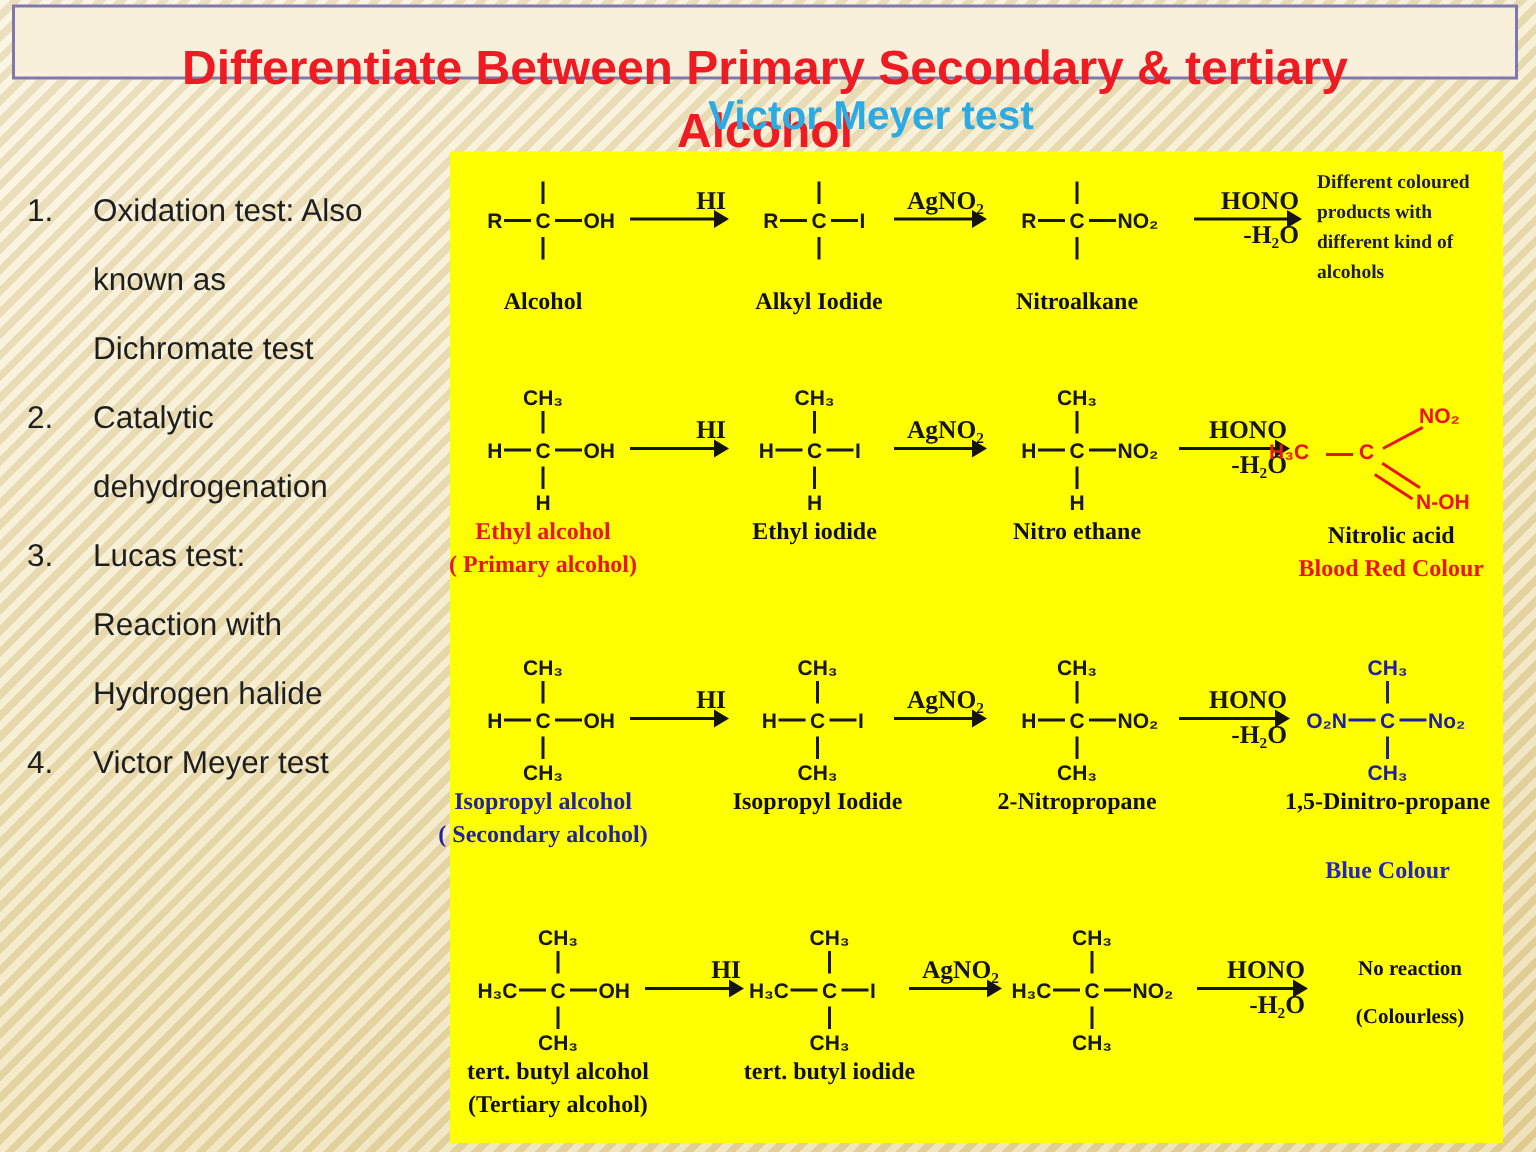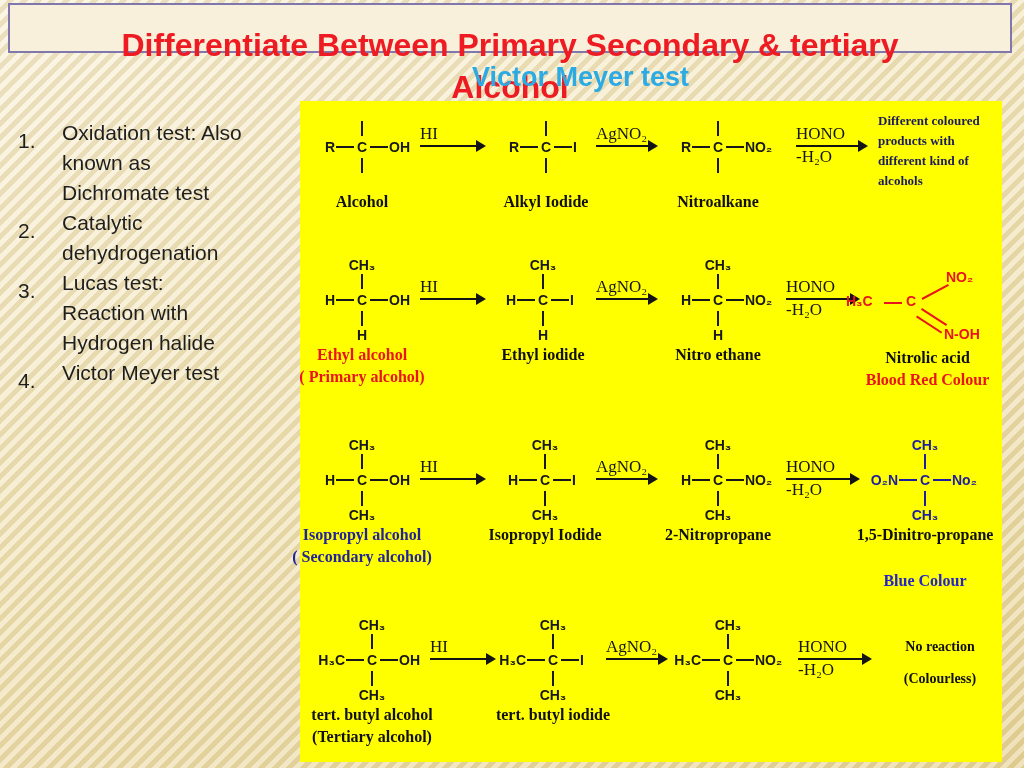--- a/index.html
+++ b/index.html
@@ -21,21 +21,21 @@
     white-space:pre-line;padding-top:19px;
   }
   .subtitle{
     position:absolute;left:472px;top:62px;z-index:3;
     font-weight:bold;font-size:27px;color:#2caae3;white-space:nowrap;
   }
   
   .tests-list{position:absolute;left:18px;top:118px;width:276px;color:#1e1e1e;font-size:21px;}
   .li{display:flex;}
   .ln{width:44px;flex:none;line-height:46px;}
-  .lt{width:228px;line-height:30px;white-space:pre-line;}
+  .lt{width:228px;line-height:46px;white-space:pre-line;}
   
   .panel{position:absolute;left:300px;top:101px;width:702px;height:661px;background:#ffff00;z-index:1;}
   
   .cell{position:absolute;width:150px;display:flex;flex-direction:column;align-items:center;}
   .mol{display:flex;flex-direction:column;align-items:center;
        font-weight:bold;font-size:14px;color:#17171c;}
   .mt,.mb{height:18px;line-height:18px;white-space:nowrap;}
   .vb{width:2px;height:15px;background:#17171c;}
   .mm{display:flex;align-items:center;height:22px;}
   .ml{width:34px;text-align:right;white-space:nowrap;}
@@ -44,22 +44,22 @@
   .hb{width:18px;height:2px;background:#17171c;margin:0 1px;}
   .mol.blue{color:#1e1ea0;}
   .mol.blue .vb,.mol.blue .hb{background:#1e1ea0;}
   .mname{font-family:"Liberation Serif","DejaVu Serif",serif;font-weight:bold;font-size:16px;
          line-height:22px;color:#101014;white-space:nowrap;text-align:center;}
   .mname:first-of-type{margin-top:var(--lm,8px);}
   .mname.red{color:#e9141d;}
   .mname.navy{color:#22229e;}
   .mname.blue{color:#2424c8;margin-top:24px;}
   
-  .arr{position:absolute;display:flex;flex-direction:column;align-items:flex-start;
-       font-family:"Liberation Serif","DejaVu Serif",serif;font-weight:normal;font-size:17px;color:#15151a;}
+  .arr{position:absolute;display:flex;flex-direction:column;align-items:flex-end;
+       font-family:"Liberation Serif","DejaVu Serif",serif;font-weight:bold;font-size:17px;color:#15151a;}
   .al{height:21px;line-height:19px;white-space:nowrap;}
   .shaft{position:relative;width:100%;height:2px;background:#141414;}
   .shaft::after{content:"";position:absolute;right:-2px;top:-5px;width:0;height:0;
        border-left:10px solid #141414;border-top:6px solid transparent;border-bottom:6px solid transparent;}
   .ab{height:20px;line-height:20px;white-space:nowrap;}
   
   .result1{position:absolute;left:578px;top:10px;width:130px;
        font-family:"Liberation Serif","DejaVu Serif",serif;font-weight:bold;font-size:13px;
        line-height:20px;color:#1b1b5e;white-space:pre-line;}
   

